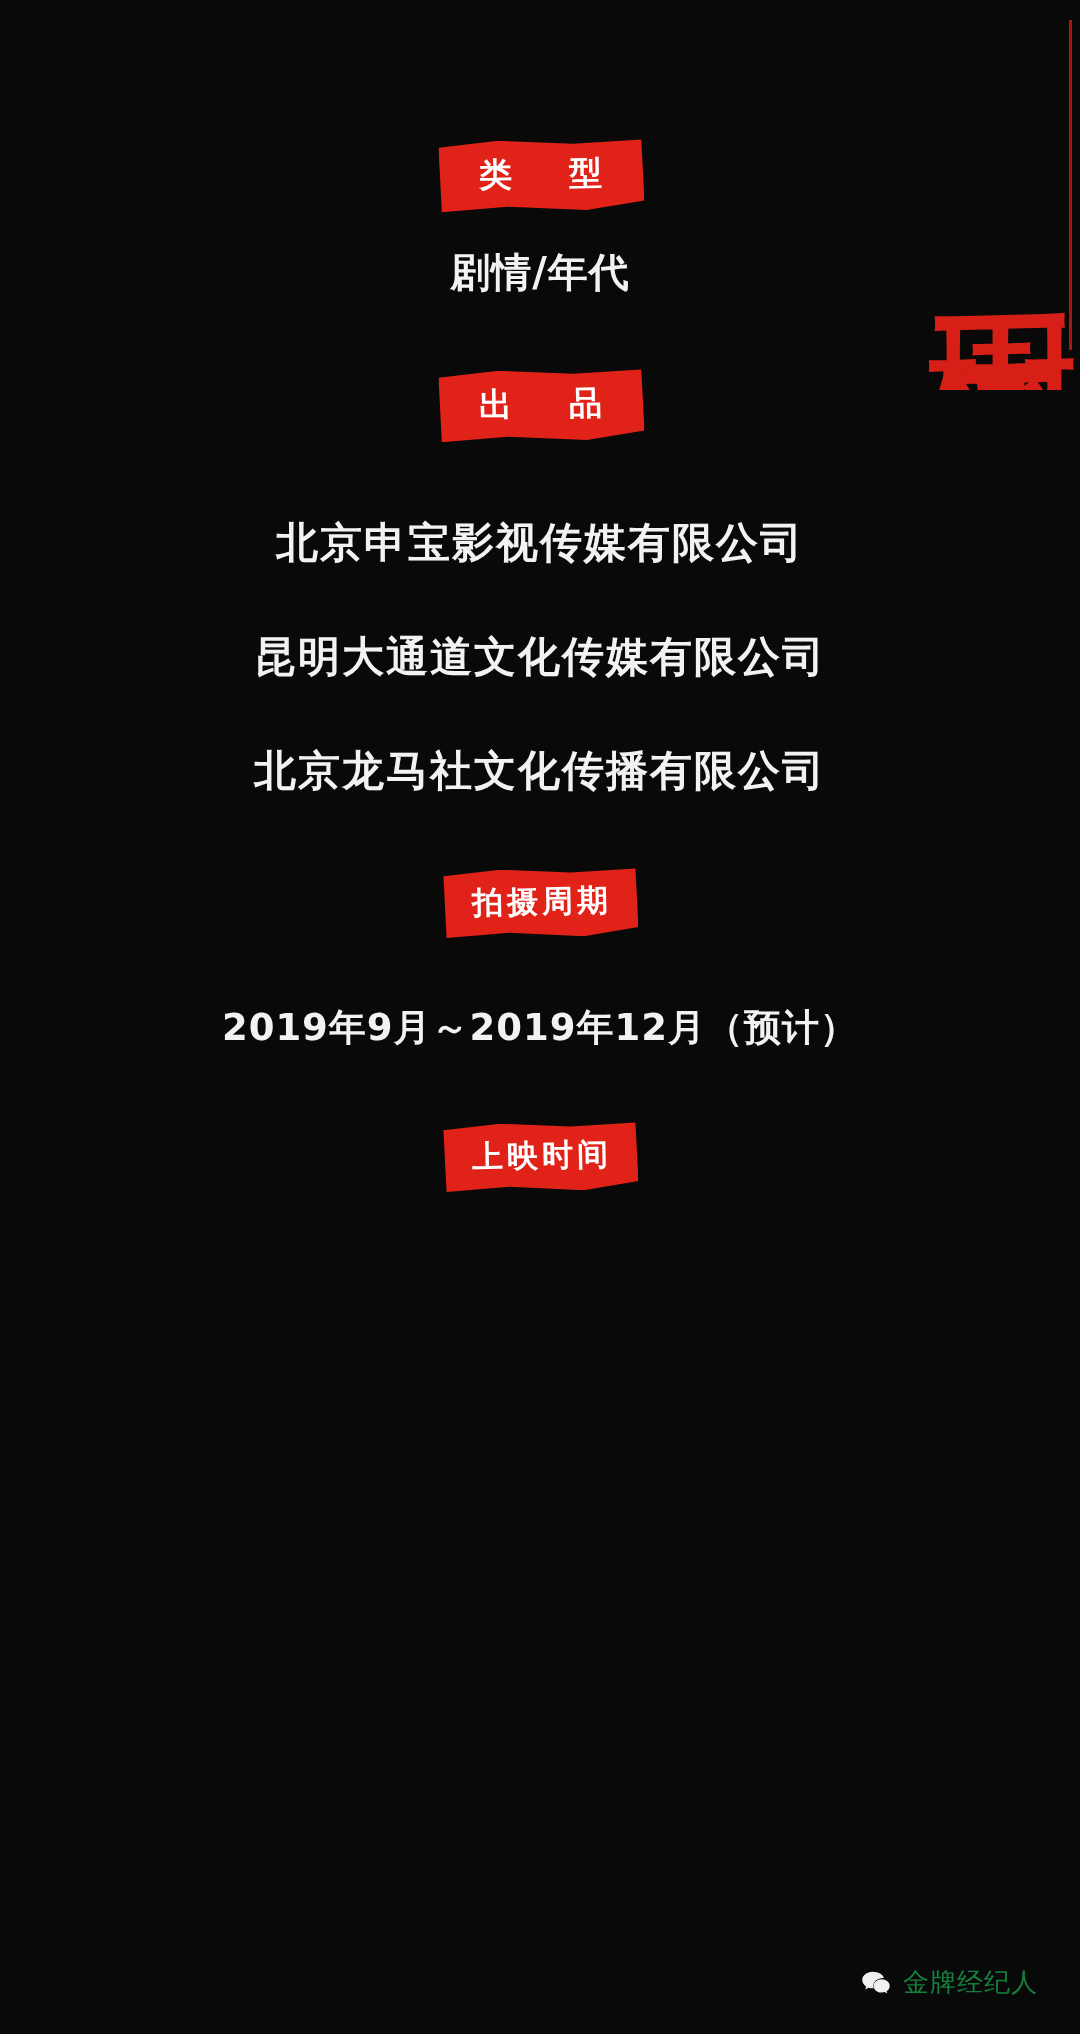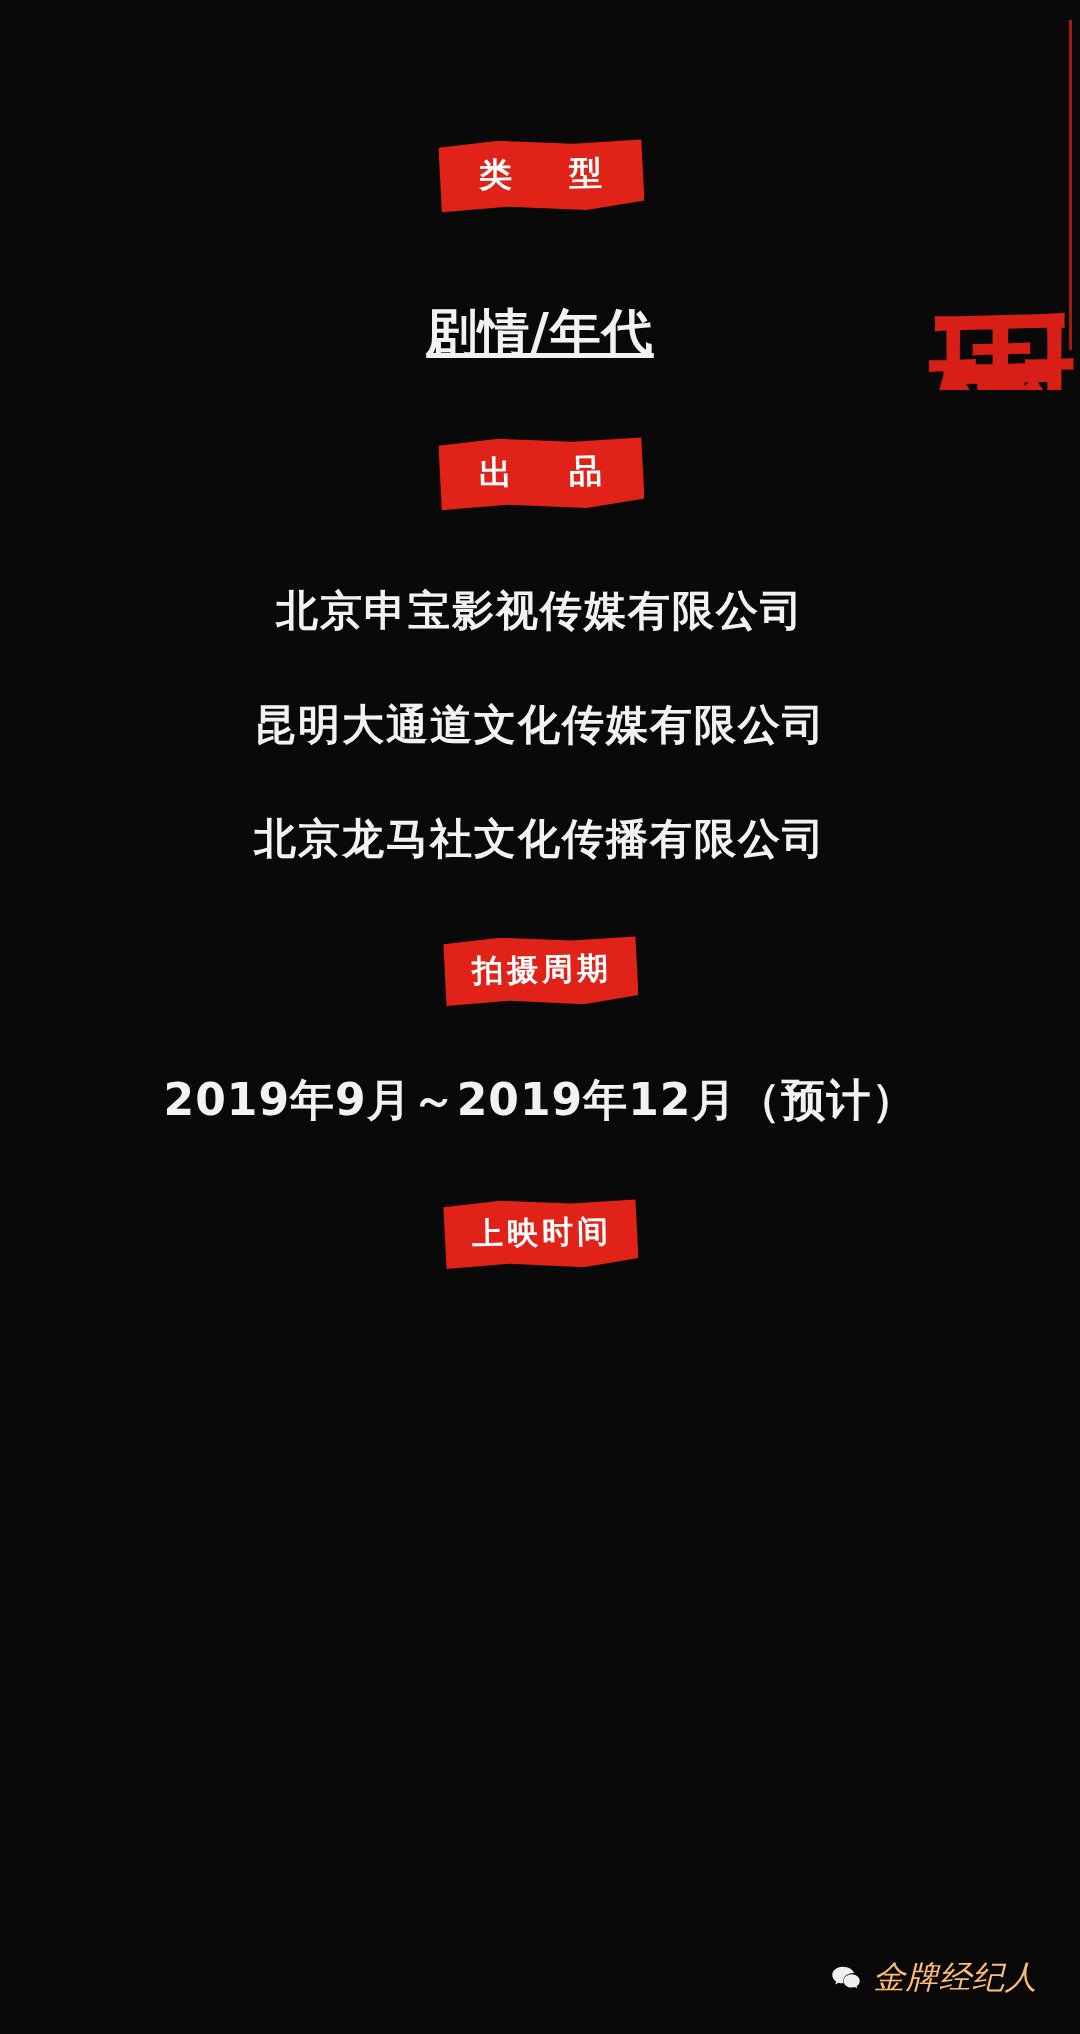--- a/index.html
+++ b/index.html
@@ -91,38 +91,37 @@
   }
 
   .line {
     font-family: "DejaVu Sans", sans-serif;
     font-weight: 700;
     color: #f2f2f2;
     text-align: center;
     letter-spacing: 2px;
   }
   .genre {
-    font-size: 51px;
-    margin-top: 88px;
+    font-size: 40px;
+    margin-top: 34px;
     letter-spacing: 1px;
-    text-decoration: underline;
   }
 
   .company {
     font-size: 42px;
     letter-spacing: 2px;
     margin-top: 58px;
     text-align: center;
   }
   .company.first { margin-top: 74px; }
 
   .chip-block { margin-top: 70px; }
 
   .date-line {
-    font-size: 44px;
+    font-size: 37px;
     letter-spacing: 1px;
     margin-top: 66px;
     font-family: "DejaVu Sans", sans-serif;
     font-weight: 700;
   }
 
   
   .wechat-bar {
     position: absolute;
     left: 0;
@@ -135,24 +134,23 @@
     box-sizing: border-box;
   }
   .wechat-icon {
     width: 30px;
     height: 26px;
     margin-right: 12px;
     display: inline-block;
   }
   .wechat-name {
     font-family: "DejaVu Sans", sans-serif;
-    font-size: 32px;
-    color: #fdba74;
+    font-size: 26px;
+    color: #15803d;
     letter-spacing: 1px;
-    font-style: italic;
   }
 </style>
 </head>
 <body>
 
 <div class="poster">
 
   <div class="calligraphy">
     <span class="glyph">樹王</span>
     <span class="calligraphy-rule"></span>

